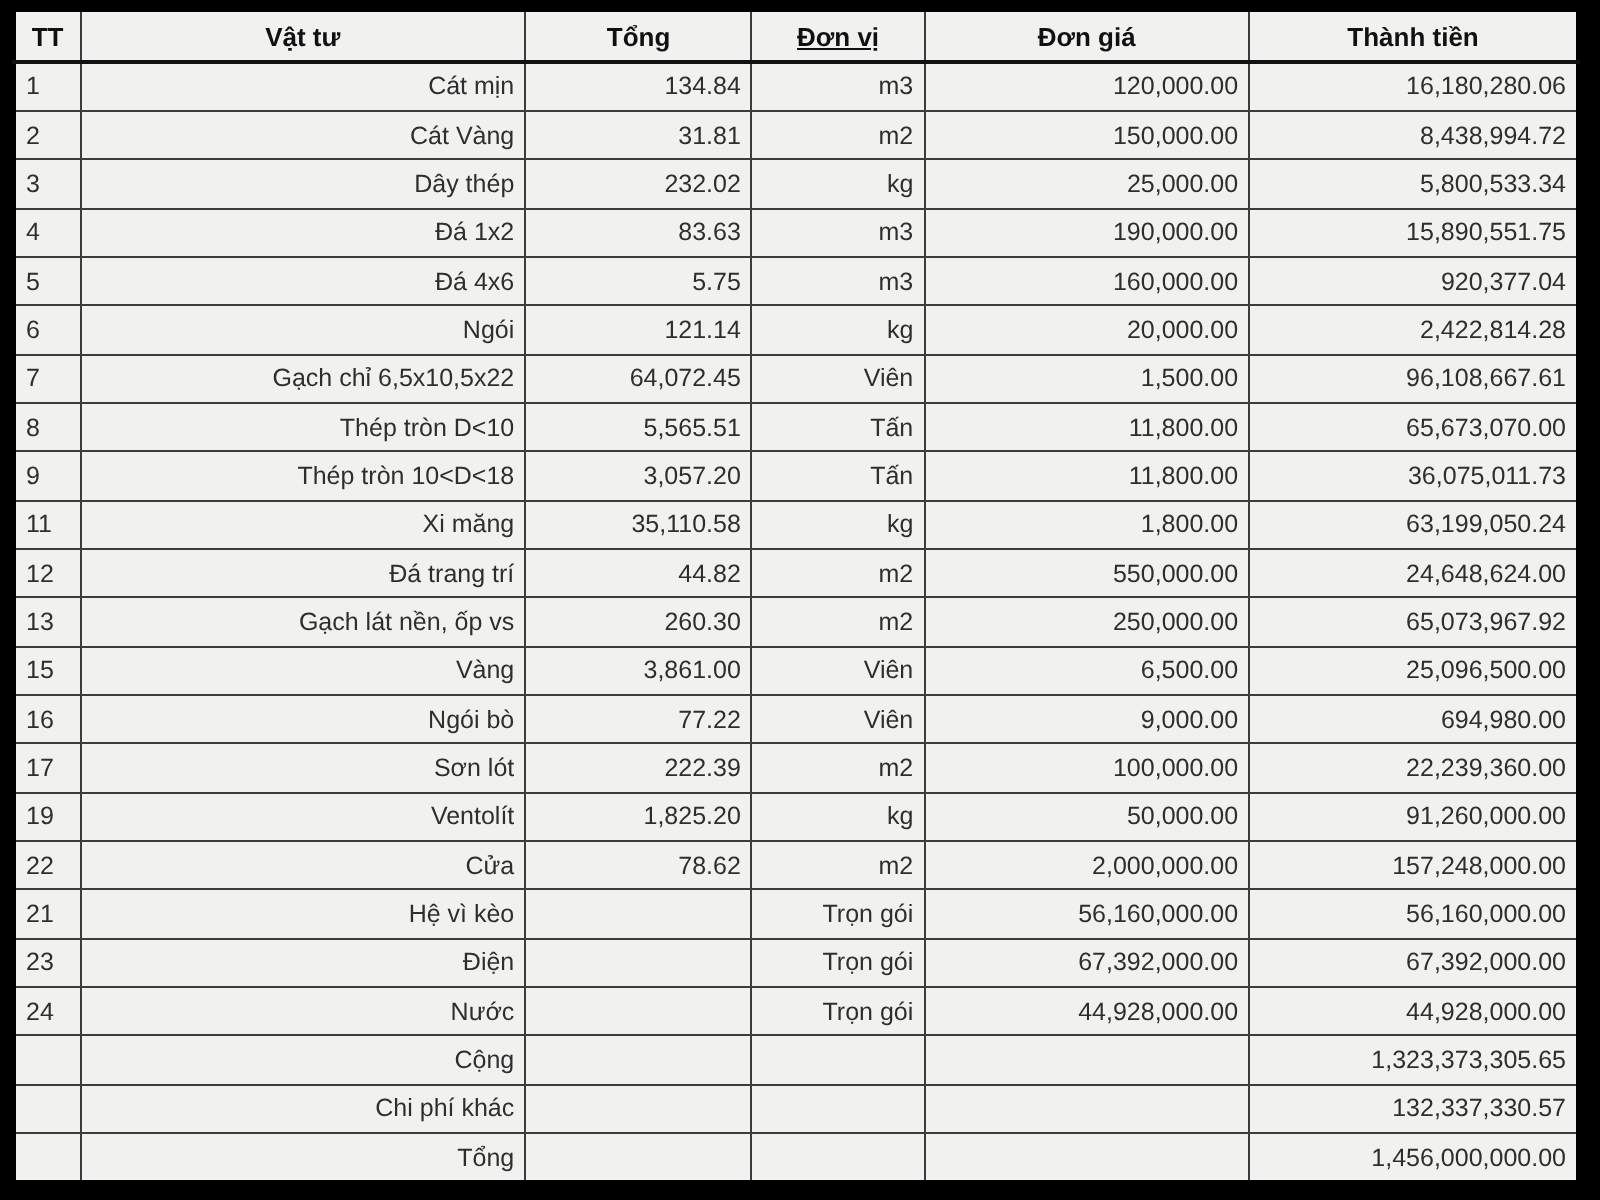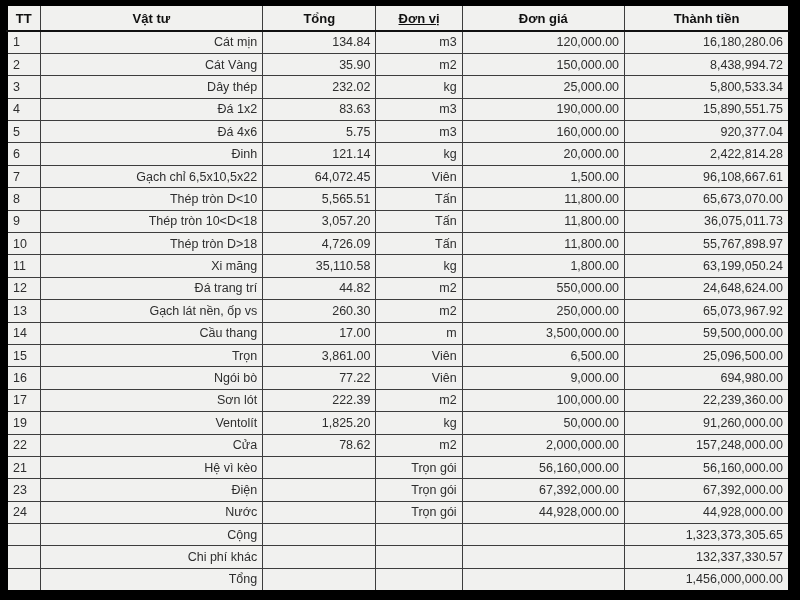--- a/index.html
+++ b/index.html
@@ -82,21 +82,21 @@
           <td class="c-tt">1</td>
           <td class="c-mat">Cát mịn</td>
           <td class="c-num">134.84</td>
           <td class="c-unit">m3</td>
           <td class="c-num">120,000.00</td>
           <td class="c-num">16,180,280.06</td>
         </tr>
         <tr>
           <td class="c-tt">2</td>
           <td class="c-mat">Cát Vàng</td>
-          <td class="c-num">35.90</td>
+          <td class="c-num">31.81</td>
           <td class="c-unit">m2</td>
           <td class="c-num">150,000.00</td>
           <td class="c-num">8,438,994.72</td>
         </tr>
         <tr>
           <td class="c-tt">3</td>
           <td class="c-mat">Dây thép</td>
           <td class="c-num">232.02</td>
           <td class="c-unit">kg</td>
           <td class="c-num">25,000.00</td>
@@ -113,21 +113,21 @@
         <tr>
           <td class="c-tt">5</td>
           <td class="c-mat">Đá 4x6</td>
           <td class="c-num">5.75</td>
           <td class="c-unit">m3</td>
           <td class="c-num">160,000.00</td>
           <td class="c-num">920,377.04</td>
         </tr>
         <tr>
           <td class="c-tt">6</td>
-          <td class="c-mat">Đinh</td>
+          <td class="c-mat">Ngói</td>
           <td class="c-num">121.14</td>
           <td class="c-unit">kg</td>
           <td class="c-num">20,000.00</td>
           <td class="c-num">2,422,814.28</td>
         </tr>
         <tr>
           <td class="c-tt">7</td>
           <td class="c-mat">Gạch chỉ 6,5x10,5x22</td>
           <td class="c-num">64,072.45</td>
           <td class="c-unit">Viên</td>
@@ -144,28 +144,20 @@
         </tr>
         <tr>
           <td class="c-tt">9</td>
           <td class="c-mat">Thép tròn 10&lt;D&lt;18</td>
           <td class="c-num">3,057.20</td>
           <td class="c-unit">Tấn</td>
           <td class="c-num">11,800.00</td>
           <td class="c-num">36,075,011.73</td>
         </tr>
         <tr>
-          <td class="c-tt">10</td>
-          <td class="c-mat">Thép tròn D&gt;18</td>
-          <td class="c-num">4,726.09</td>
-          <td class="c-unit">Tấn</td>
-          <td class="c-num">11,800.00</td>
-          <td class="c-num">55,767,898.97</td>
-        </tr>
-        <tr>
           <td class="c-tt">11</td>
           <td class="c-mat">Xi măng</td>
           <td class="c-num">35,110.58</td>
           <td class="c-unit">kg</td>
           <td class="c-num">1,800.00</td>
           <td class="c-num">63,199,050.24</td>
         </tr>
         <tr>
           <td class="c-tt">12</td>
           <td class="c-mat">Đá trang trí</td>
@@ -176,30 +168,22 @@
         </tr>
         <tr>
           <td class="c-tt">13</td>
           <td class="c-mat">Gạch lát nền, ốp vs</td>
           <td class="c-num">260.30</td>
           <td class="c-unit">m2</td>
           <td class="c-num">250,000.00</td>
           <td class="c-num">65,073,967.92</td>
         </tr>
         <tr>
-          <td class="c-tt">14</td>
-          <td class="c-mat">Cầu thang</td>
-          <td class="c-num">17.00</td>
-          <td class="c-unit">m</td>
-          <td class="c-num">3,500,000.00</td>
-          <td class="c-num">59,500,000.00</td>
-        </tr>
-        <tr>
           <td class="c-tt">15</td>
-          <td class="c-mat">Trọn</td>
+          <td class="c-mat">Vàng</td>
           <td class="c-num">3,861.00</td>
           <td class="c-unit">Viên</td>
           <td class="c-num">6,500.00</td>
           <td class="c-num">25,096,500.00</td>
         </tr>
         <tr>
           <td class="c-tt">16</td>
           <td class="c-mat">Ngói bò</td>
           <td class="c-num">77.22</td>
           <td class="c-unit">Viên</td>

